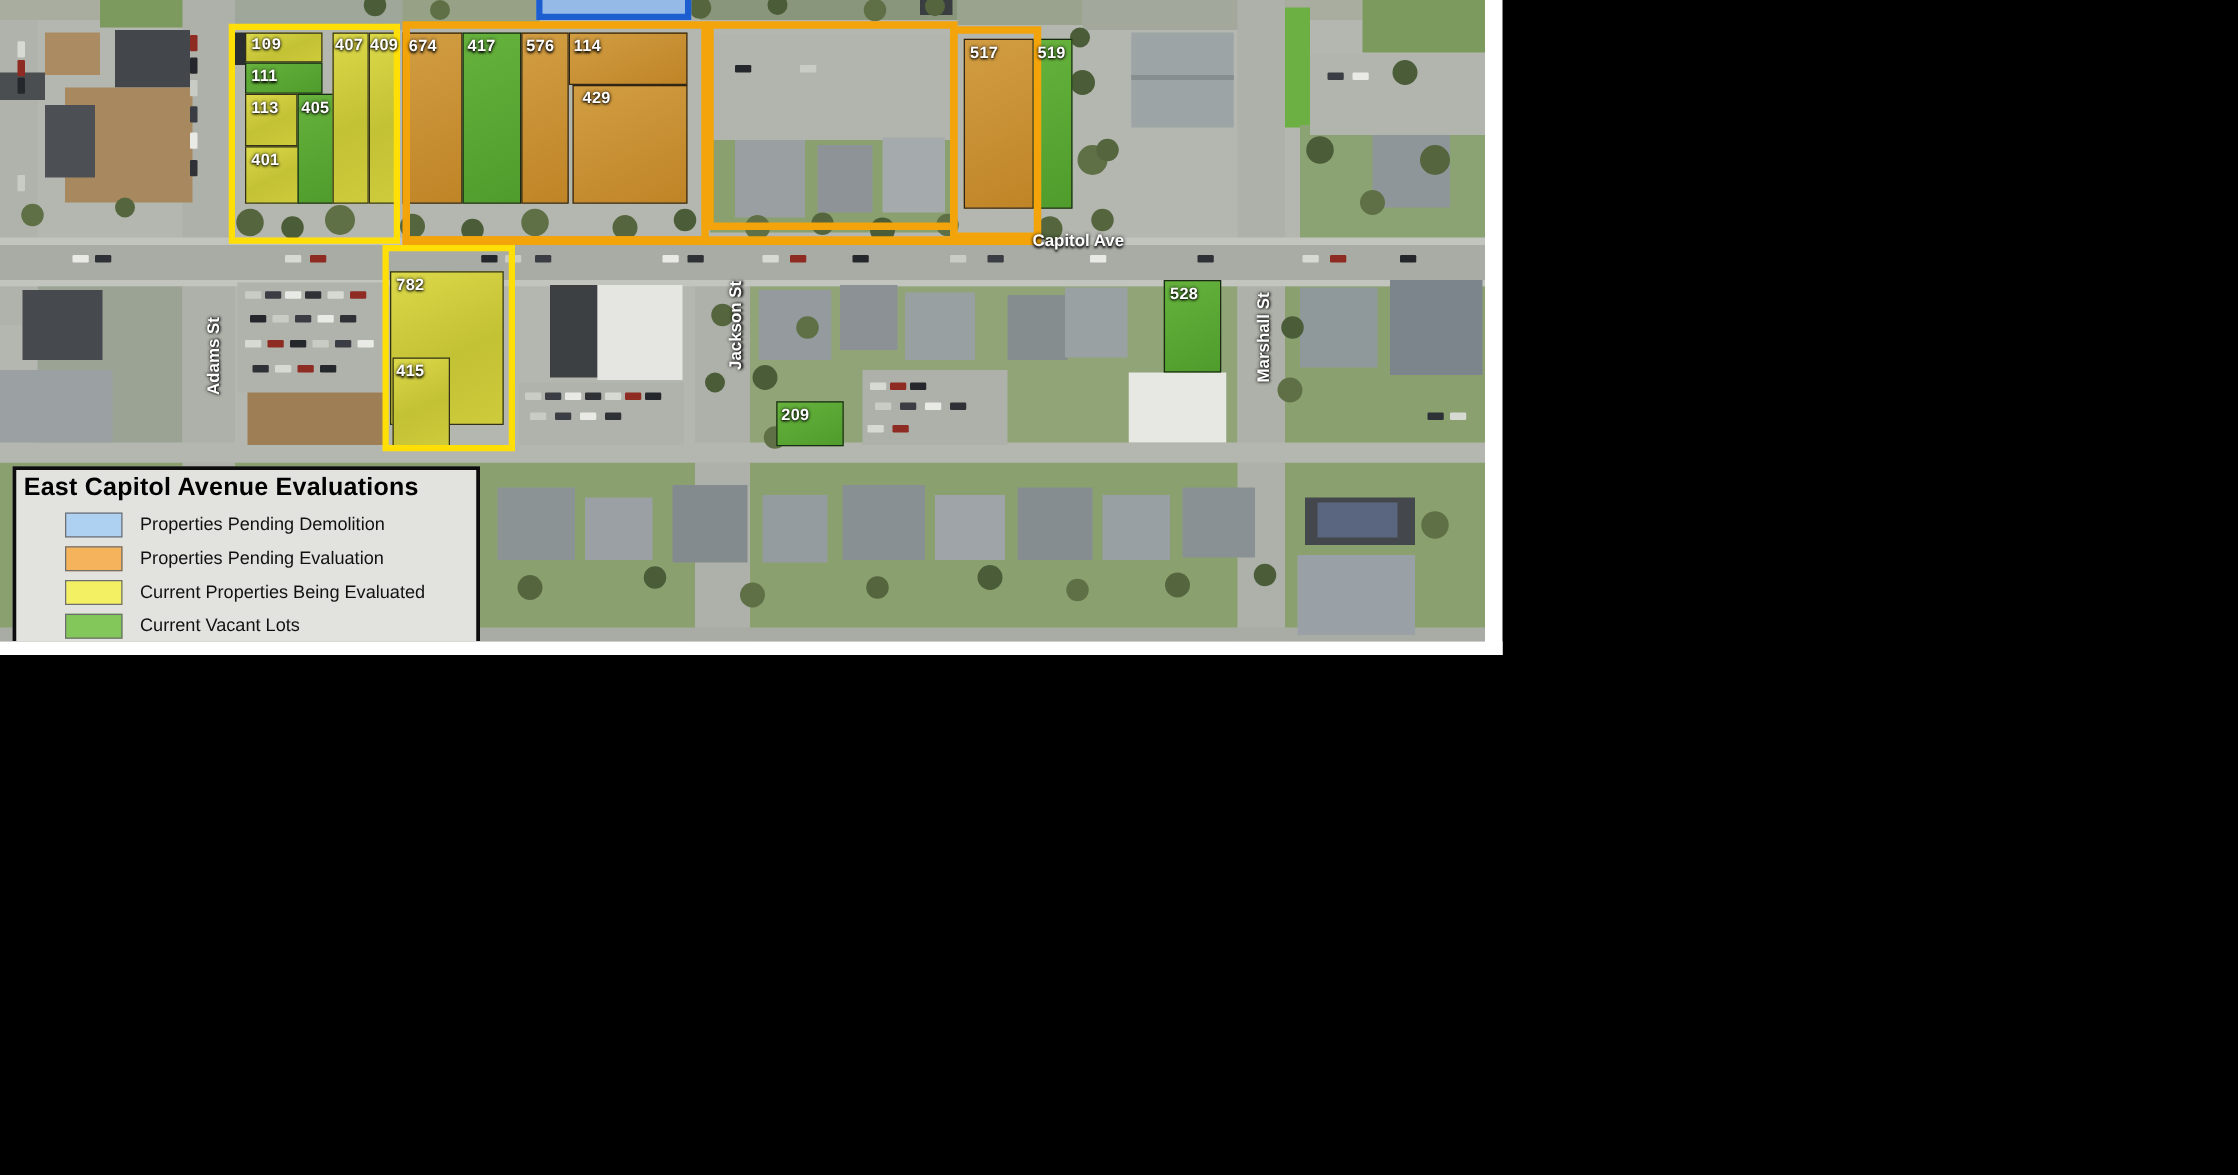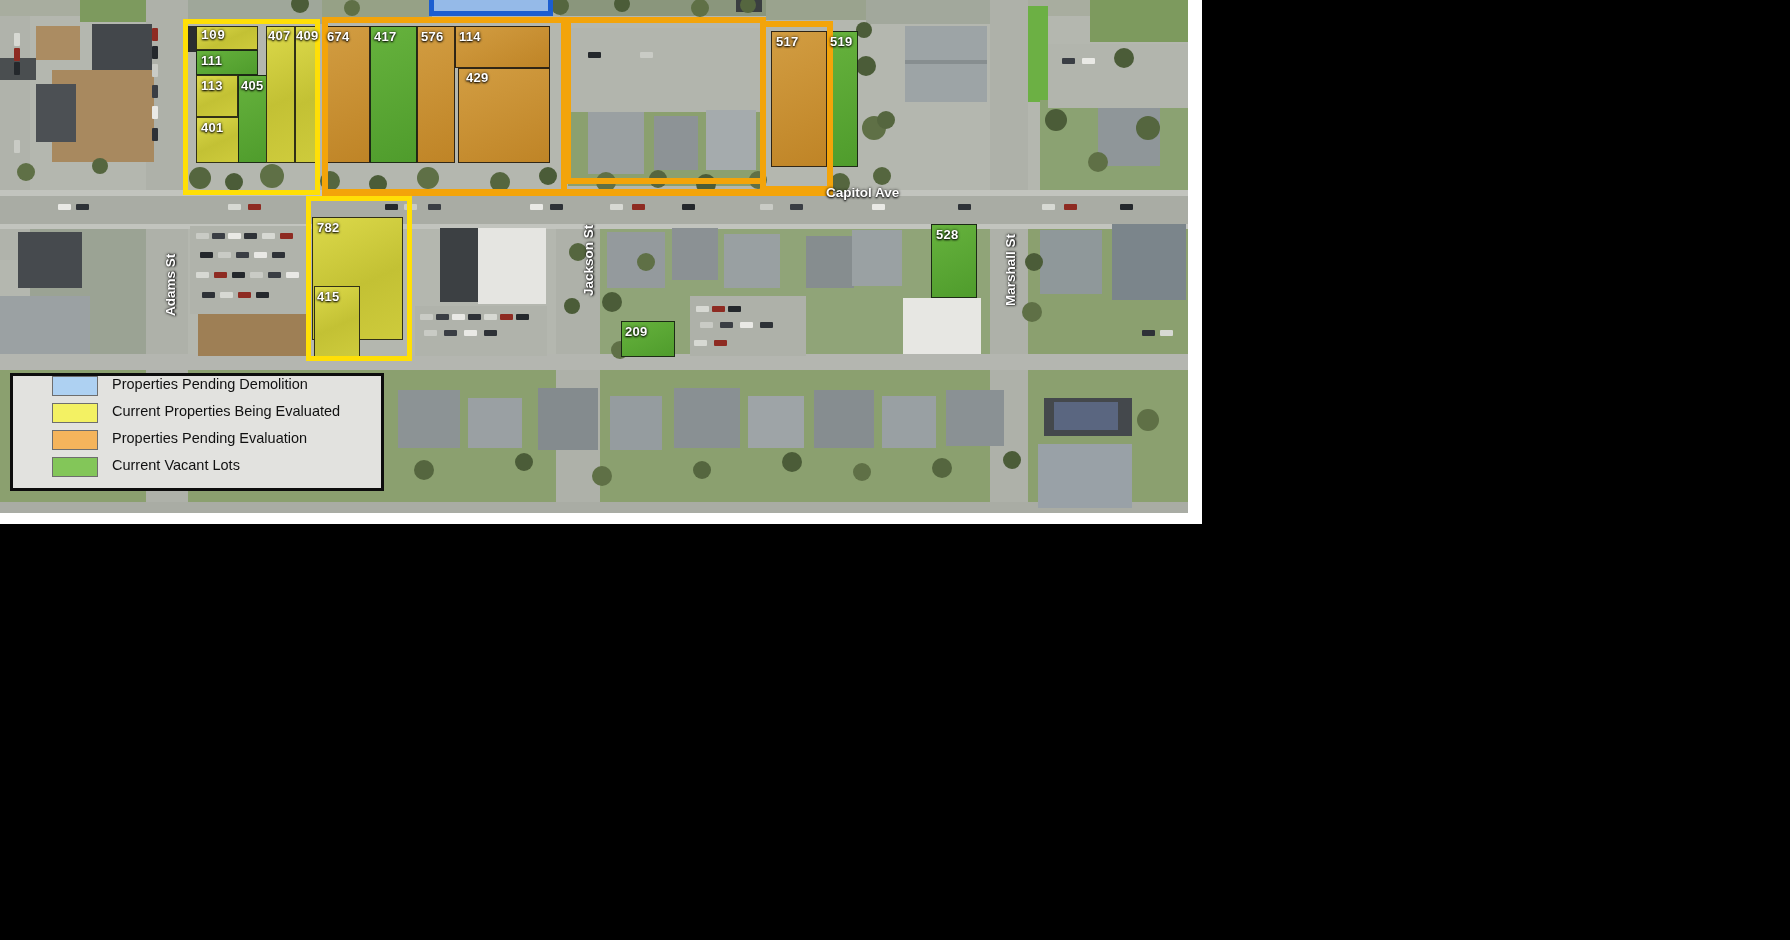--- a/index.html
+++ b/index.html
@@ -16,21 +16,21 @@
   .p-orange{background:linear-gradient(155deg,#d29d42,#bf8426);}
   .cluster{position:absolute;box-sizing:border-box;}
   .plabel{position:absolute;color:#fff;font-weight:bold;font-size:13px;line-height:1;
           letter-spacing:.3px;text-shadow:0 1px 2px #000,0 0 3px rgba(0,0,0,.85);}
   .street{position:absolute;color:#fff;font-weight:bold;font-size:13.5px;line-height:1;
           white-space:nowrap;text-shadow:0 1px 2px #000,0 0 3px rgba(0,0,0,.9);}
   .street.v{transform:rotate(-90deg);transform-origin:0 0;}
   #legend{position:absolute;left:10px;top:373px;width:374px;background:#e2e2df;
           border:3px solid #0d0d0d;box-sizing:border-box;padding-bottom:4px;}
   #legend-title{margin:3px 0 4px 6px;font-size:20px;font-weight:bold;color:#000;letter-spacing:.2px;}
-  .lrow{display:flex;align-items:flex-start;height:27px;margin-left:7px;padding-left:32px;}
+  .lrow{display:flex;align-items:center;height:27px;margin-left:7px;padding-left:32px;}
   .lswatch{width:46px;height:20px;border:1px solid #6e6e6e;box-sizing:border-box;flex:0 0 auto;}
   .llabel{margin-left:14px;font-size:14.5px;color:#111;}
   .frame{position:absolute;background:#fff;}
 </style>
 </head>
 <body>
 
 <div id="map">
   <div id="scenery">
       <div class="abs" style="left: 0px; top: 0px; width: 1188px; height: 16px; background: rgb(168, 173, 159);"></div>
@@ -270,32 +270,33 @@
       <div class="plabel" style="left: 317px; top: 290px;">415</div>
       <div class="plabel" style="left: 625px; top: 325px;">209</div>
       <div class="plabel" style="left: 936px; top: 228px;">528</div>
       <div class="street" style="left: 826px; top: 186px;">Capitol Ave</div>
       <div class="street v" style="left: 164px; top: 316px;">Adams St</div>
       <div class="street v" style="left: 582px; top: 296px;">Jackson St</div>
       <div class="street v" style="left: 1004px; top: 306px;">Marshall St</div>
     </div>
 
   <div id="legend">
+    <div id="legend-title">East Capitol Avenue Evaluations</div>
     <div id="legend-rows">
         <div class="lrow">
           <div class="lswatch" style="background: rgb(174, 209, 242);"></div>
           <div class="llabel">Properties Pending Demolition</div>
         </div>
         <div class="lrow">
+          <div class="lswatch" style="background: rgb(245, 180, 92);"></div>
+          <div class="llabel">Properties Pending Evaluation</div>
+        </div>
+        <div class="lrow">
           <div class="lswatch" style="background: rgb(243, 241, 99);"></div>
           <div class="llabel">Current Properties Being Evaluated</div>
-        </div>
-        <div class="lrow">
-          <div class="lswatch" style="background: rgb(245, 180, 92);"></div>
-          <div class="llabel">Properties Pending Evaluation</div>
         </div>
         <div class="lrow">
           <div class="lswatch" style="background: rgb(131, 198, 89);"></div>
           <div class="llabel">Current Vacant Lots</div>
         </div>
       </div>
   </div>
 </div>
 
 <div class="frame" id="frame-right" style="left: 1188px; top: 0px; width: 14px; height: 524px; background: rgb(255, 255, 255);"></div>

